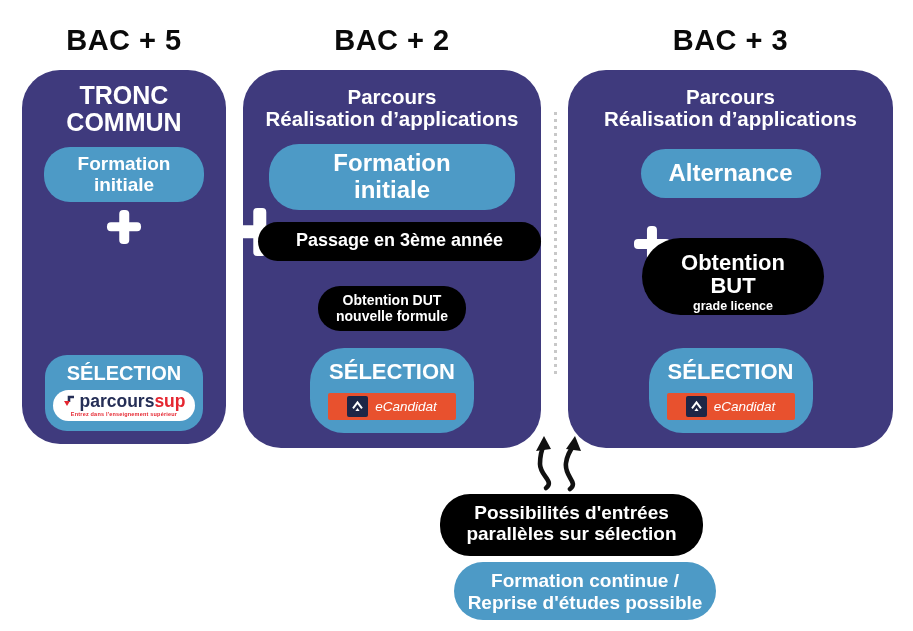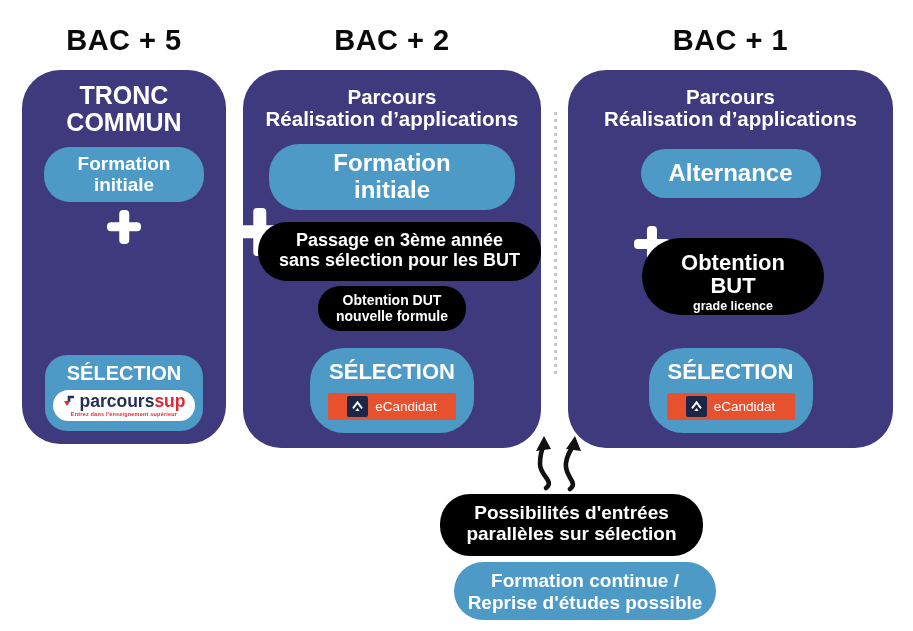--- a/index.html
+++ b/index.html
@@ -62,21 +62,21 @@
   .psup-row{display:flex;align-items:center;line-height:1;}
   .psup-main{font-size:17.5px;font-weight:bold;color:#252e56;}
   .psup-accent{font-size:17.5px;font-weight:bold;color:#e52630;}
   .psup-tag{font-size:5.5px;color:#e52630;font-weight:bold;margin-top:1px;letter-spacing:.2px;}
   
   .ecand{
     margin:8px auto 0;width:128px;height:27px;background:#e8512e;border-radius:2px;
     display:flex;align-items:center;justify-content:center;gap:7px;
   }
   .ecand-sq{width:21px;height:21px;background:#1d2646;border-radius:2px;display:flex;align-items:center;justify-content:center;}
-  .ecand-label{font-size:13.5px;color:#fff;font-weight:normal;}
+  .ecand-label{font-size:13.5px;color:#fff;font-weight:normal;font-style:italic;}
   
   .dotted-sep{
     position:absolute;left:554px;top:112px;width:3px;height:262px;
     background:repeating-linear-gradient(to bottom,#c8c8c8 0 3px,transparent 3px 7px);
   }
   
   .arrows{position:absolute;left:523px;top:434px;}
   .bp-bottom{
     left:440px;top:494px;width:263px;height:62px;border-radius:30px;
     font-size:19px;line-height:1.12;padding-top:8px;box-sizing:border-box;
@@ -86,21 +86,21 @@
     font-size:19px;line-height:1.14;padding-top:8px;box-sizing:border-box;
   }
 </style>
 </head>
 <body>
 
 <div class="canvas">
 
   <div class="col-header" style="left:22px;width:204px;">BAC + 5</div>
   <div class="col-header" style="left:243px;width:298px;">BAC + 2</div>
-  <div class="col-header" style="left:568px;width:325px;">BAC + 1</div>
+  <div class="col-header" style="left:568px;width:325px;">BAC + 3</div>
 
   <div class="card card1">
     <div class="card-title">
       <div>TRONC</div>
       <div>COMMUN</div>
     </div>
     <div class="bluepill pill-fi1">
       <div>Formation</div>
       <div>initiale</div>
     </div>
@@ -126,21 +126,20 @@
       <div>Parcours</div>
       <div>Réalisation d’applications</div>
     </div>
     <div class="bluepill pill-fi2">
       <div>Formation</div>
       <div>initiale</div>
     </div>
     <span class="plus plus2"></span>
     <div class="blackpill bp-passage">
       <div>Passage en 3ème année</div>
-      <div>sans sélection pour les BUT</div>
     </div>
     <div class="blackpill bp-dut">
       <div>Obtention DUT</div>
       <div>nouvelle formule</div>
     </div>
     <div class="selection sel23">
       <div class="sel-label">SÉLECTION</div>
       <div class="ecand">
         <span class="ecand-sq">
           <svg width="15" height="15" viewBox="0 0 20 20">

